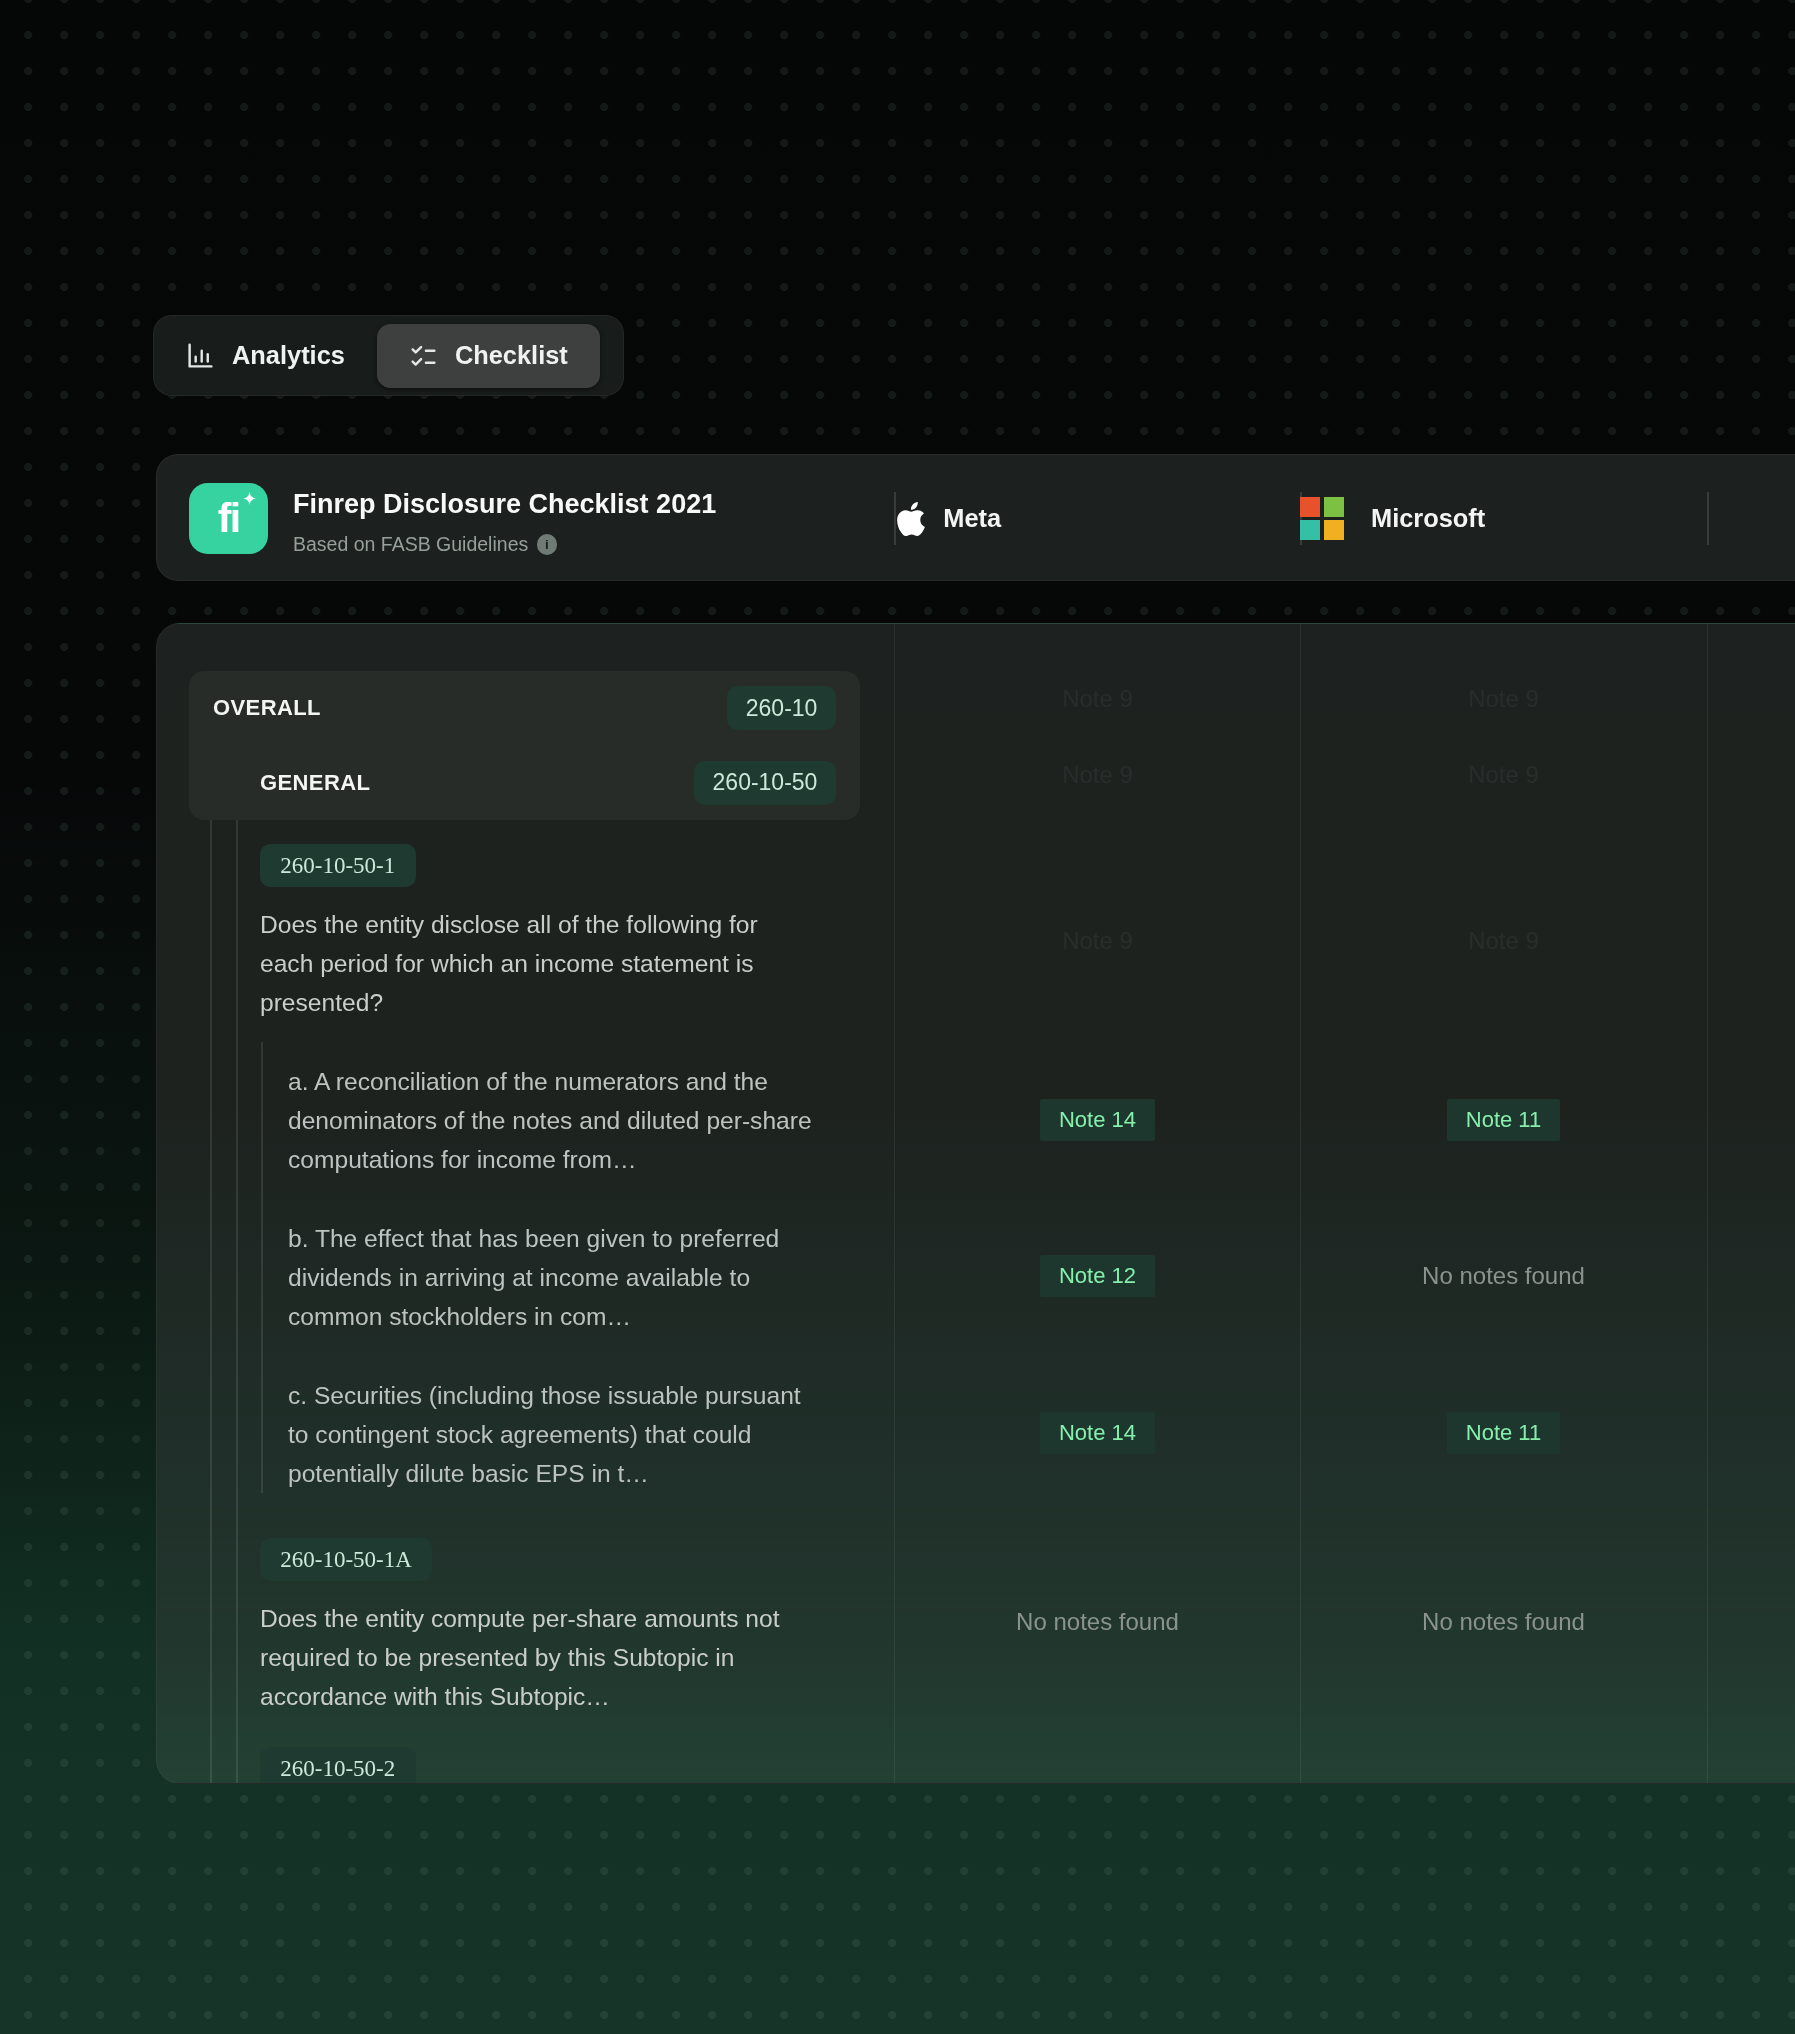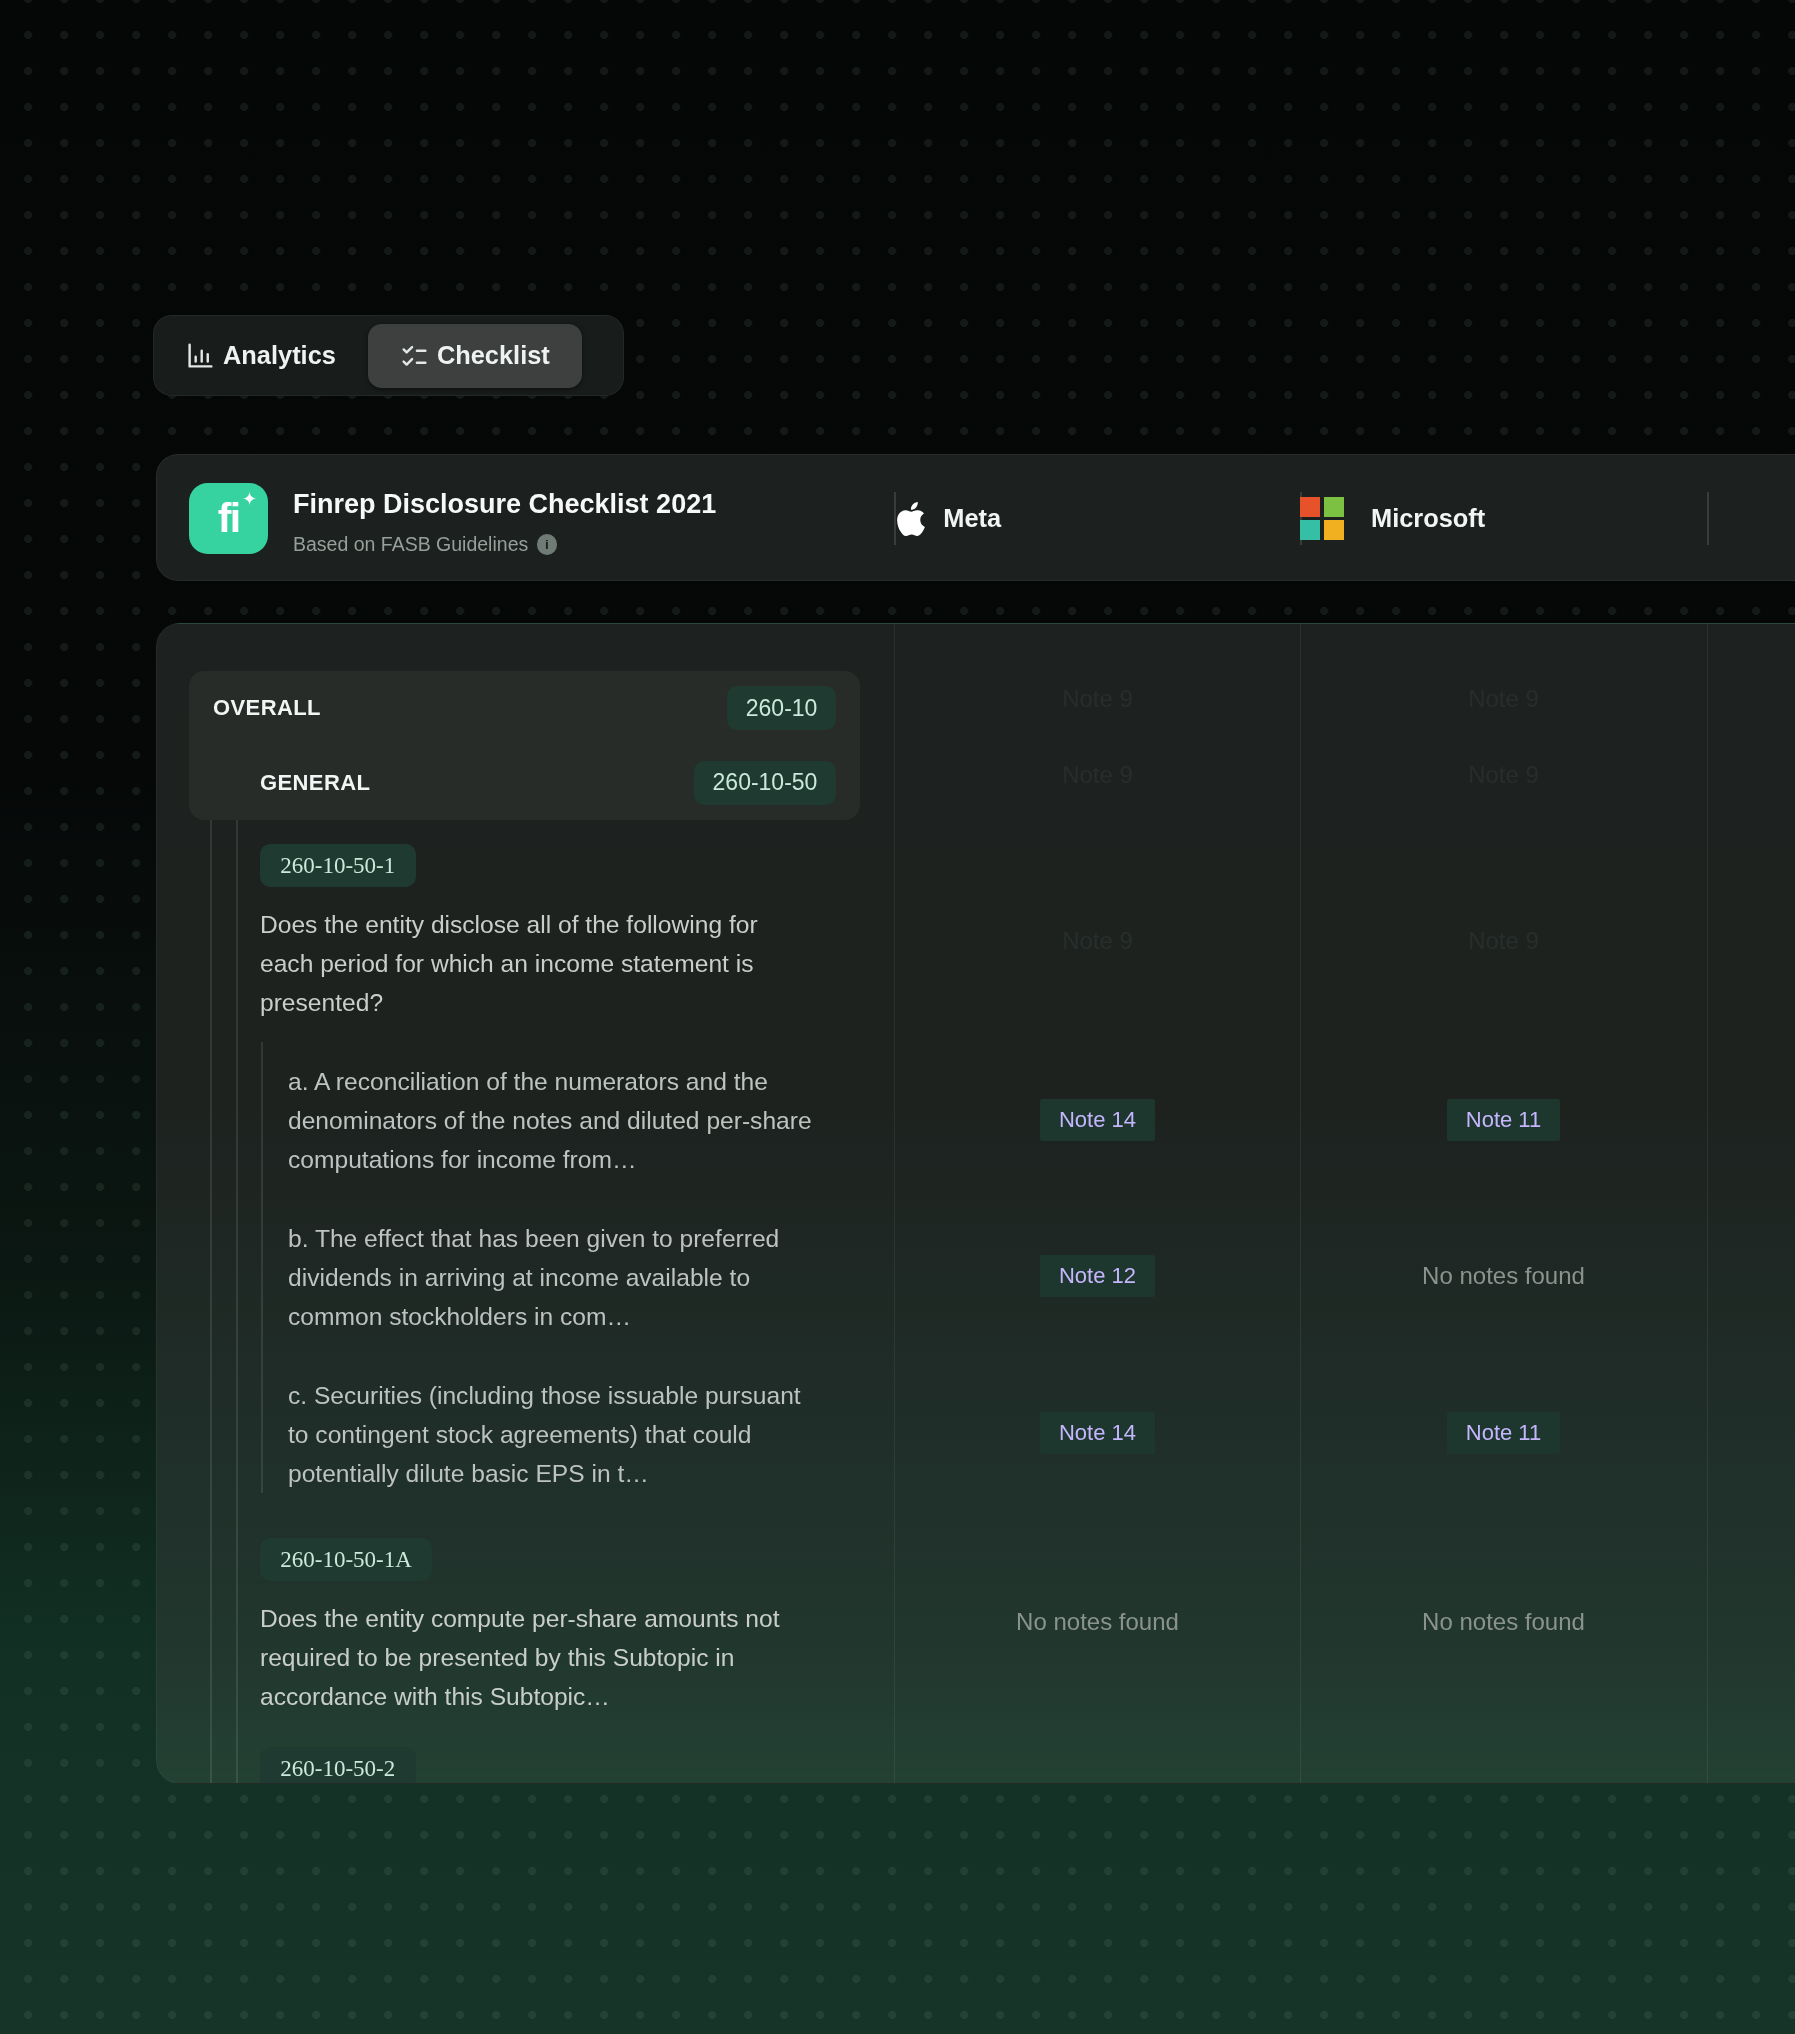--- a/index.html
+++ b/index.html
@@ -13,21 +13,21 @@
     background-image:radial-gradient(circle,rgba(150,190,170,0.10) 3.8px,rgba(0,0,0,0) 4.2px);
     background-size:36px 36px;background-position:10.2px 17px;
   }
 
   
   .switcher{
     position:absolute;left:153px;top:315px;width:471px;height:81px;
     background:#181c1a;border:0.8px solid rgba(255,255,255,0.05);
     border-radius:18.6px;display:flex;align-items:center;box-sizing:border-box;padding:0 8.5px 0 0;
   }
-  .tab{display:flex;align-items:center;gap:8px;height:64px;border-radius:13.6px;
+  .tab{display:flex;align-items:center;gap:17px;height:64px;border-radius:13.6px;
     color:#eef2f0;font-size:25.4px;font-weight:600;padding:0 32px;cursor:default;}
   .tab svg{width:29px;height:29px;stroke:#e3e8e5;stroke-width:2;fill:none;stroke-linecap:round;stroke-linejoin:round;}
   .tab.active{background:#3d403e;box-shadow:0 1.7px 5.1px rgba(0,0,0,.4);}
 
   
   .header-card{
     position:absolute;left:156px;right:-51px;top:454px;height:127px;
     background:#1c201e;border:0.8px solid rgba(255,255,255,0.05);
     border-radius:22px;box-sizing:border-box;
   }
@@ -67,21 +67,21 @@
   .sec-label{font-size:22px;font-weight:700;color:#f2f5f3;letter-spacing:0.4px;}
   .code-badge{margin-left:auto;background:#1f3a30;color:#c9e9da;border-radius:10.2px;
     padding:8.5px 18.6px;font-size:23px;}
 
   .q-badge{position:absolute;background:#1f3a30;color:#cbe9db;border-radius:10.2px;
     padding:8.5px 20.3px;font-size:23px;font-family:Liberation Serif, serif;}
   .q-text{position:absolute;font-size:24.6px;line-height:39px;color:#c9cecb;}
   .sub-text{position:absolute;font-size:24.6px;line-height:39px;color:#bdc3c0;}
 
   .note-cell{position:absolute;width:407px;display:flex;justify-content:center;align-items:center;}
-  .note-badge{background:#1e372e;color:#c4b5fd;border-radius:2px;padding:7.6px 18.6px;font-size:22px;}
+  .note-badge{background:#1e372e;color:#86efac;border-radius:2px;padding:7.6px 18.6px;font-size:22px;}
   .no-notes{font-size:24px;color:#8b938f;}
   .ghost{position:absolute;width:407px;text-align:center;font-size:24px;color:rgba(225,242,235,0.06);}
 </style>
 </head>
 <body>
 
 <div id="canvas">
   <div class="dots"></div>
 
   <div class="switcher">

